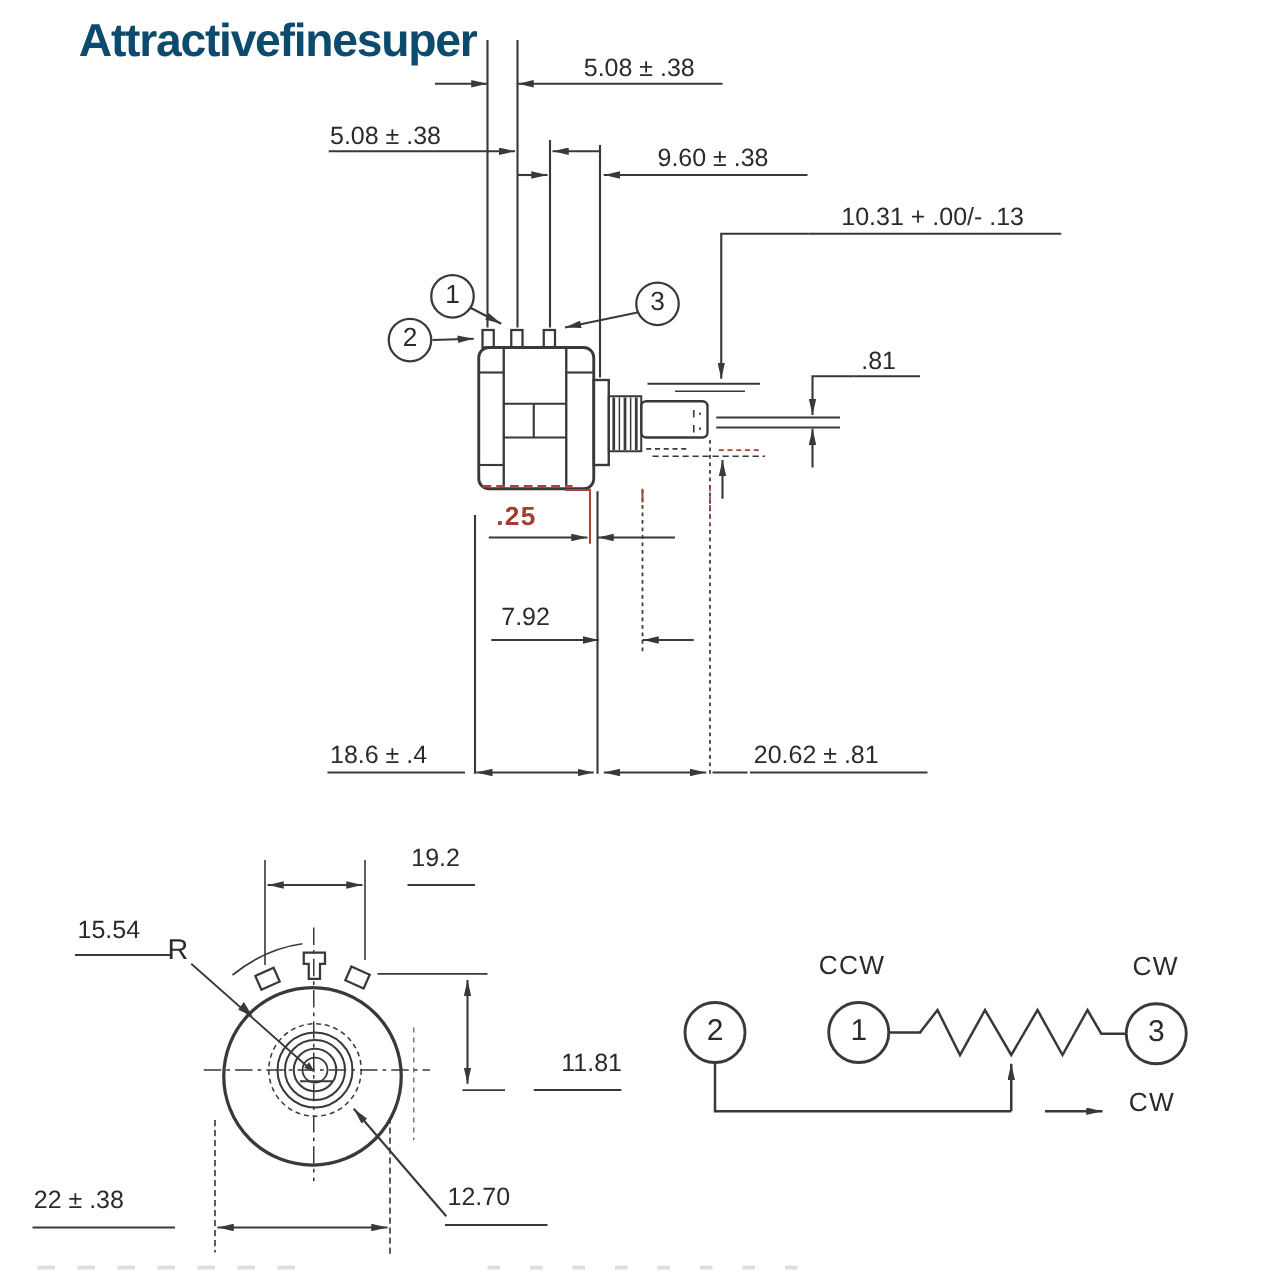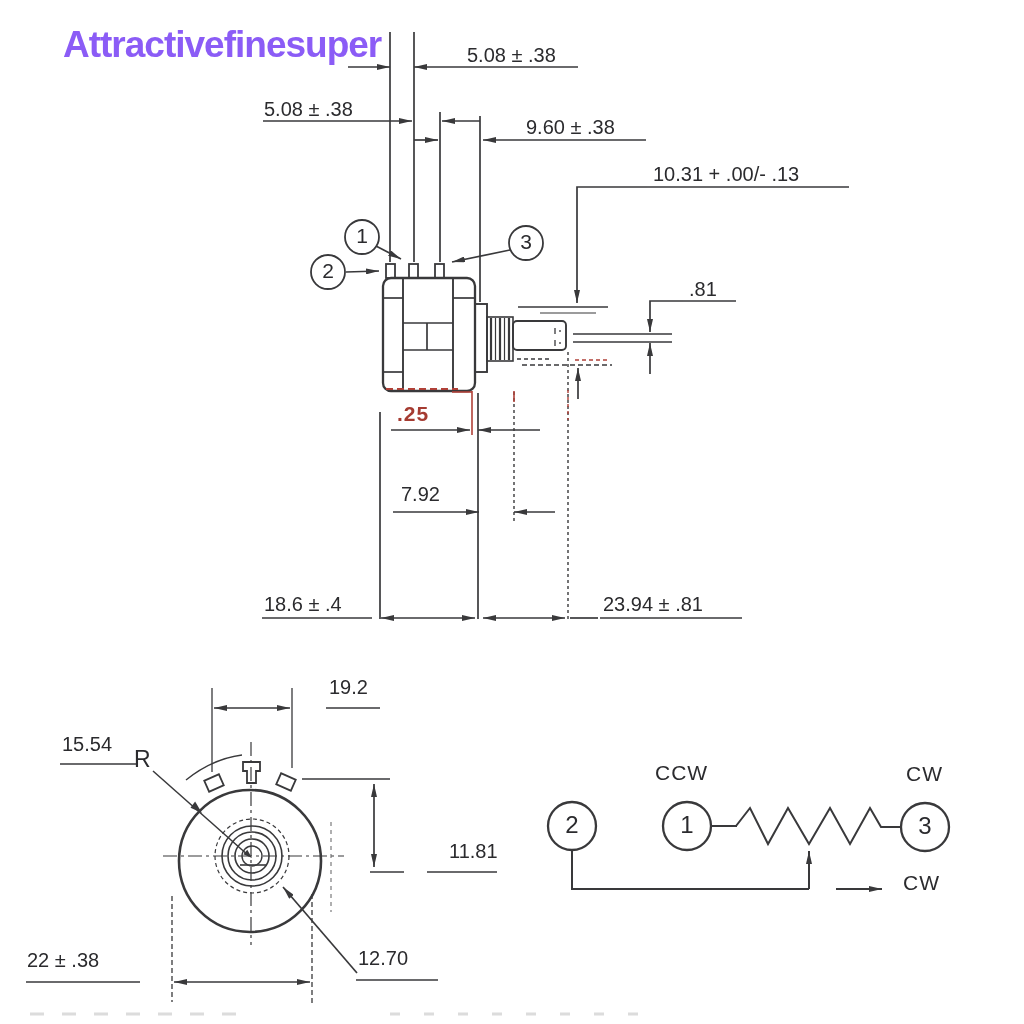--- a/index.html
+++ b/index.html
@@ -1,19 +1,19 @@
 <!DOCTYPE html>
 <html><head>
 <meta charset="utf-8">
 <style>
   html,body{margin:0;padding:0;background:#ffffff;}
   #stage{position:relative;width:1024px;height:1024px;background:#ffffff;overflow:hidden;
          font-family:"Liberation Sans", sans-serif;}
-  .logo{position:absolute;left:63px;top:24px;font-size:37px;font-weight:bold;
-        letter-spacing:-1px;color:#8b5cf6;}
+  .logo{position:absolute;left:63px;top:12px;font-size:37px;font-weight:bold;
+        letter-spacing:-1px;color:#0c4a6e;}
   .dim{position:absolute;font-size:20px;color:#2b2b2e;white-space:nowrap;}
   .dim-red{position:absolute;font-size:21px;color:#a53b31;font-weight:bold;letter-spacing:1px;white-space:nowrap;}
   .rlabel{position:absolute;font-size:23px;color:#2b2b2e;}
   .circnum{position:absolute;transform:translate(-50%,-54%);font-size:21px;color:#2b2b2e;}
   .schnum{position:absolute;transform:translate(-50%,-54%);font-size:24px;color:#2b2b2e;}
   .schlabel{position:absolute;font-size:21px;color:#2b2b2e;letter-spacing:1px;}
   svg{position:absolute;left:0;top:0;}
 </style>
 </head>
 <body>
@@ -178,26 +178,26 @@
       <line x1="30" y1="1014" x2="240" y2="1014" stroke-dasharray="14 18"></line>
       <line x1="390" y1="1014" x2="640" y2="1014" stroke-dasharray="10 24"></line>
     </g>
   </svg>
 
   <div class="logo">Attractivefinesuper</div>
 
   <div class="dim" style="left:467px;top:44px">5.08 ± .38</div>
   <div class="dim" style="left:264px;top:98px">5.08 ± .38</div>
   <div class="dim" style="left:526px;top:116px">9.60 ± .38</div>
-  <div class="dim" style="left:653px;top:163px">10.31 + .00/- .13</div>
+  <div class="dim" style="left:673px;top:163px">10.31 + .00/- .13</div>
   <div class="dim" style="left:689px;top:278px">.81</div>
   <div class="dim-red" style="left:397px;top:402px">.25</div>
   <div class="dim" style="left:401px;top:483px">7.92</div>
   <div class="dim" style="left:264px;top:593px">18.6 ± .4</div>
-  <div class="dim" style="left:603px;top:593px">23.94 ± .81</div>
+  <div class="dim" style="left:603px;top:593px">20.62 ± .81</div>
 
   <div class="circnum" style="left:362px;top:237px">1</div>
   <div class="circnum" style="left:328px;top:272px">2</div>
   <div class="circnum" style="left:526px;top:243px">3</div>
 
   <div class="dim" style="left:329px;top:676px">19.2</div>
   <div class="dim" style="left:62px;top:733px">15.54</div>
   <div class="rlabel" style="left:134px;top:746px">R</div>
   <div class="dim" style="left:449px;top:840px">11.81</div>
   <div class="dim" style="left:27px;top:949px">22 ± .38</div>

